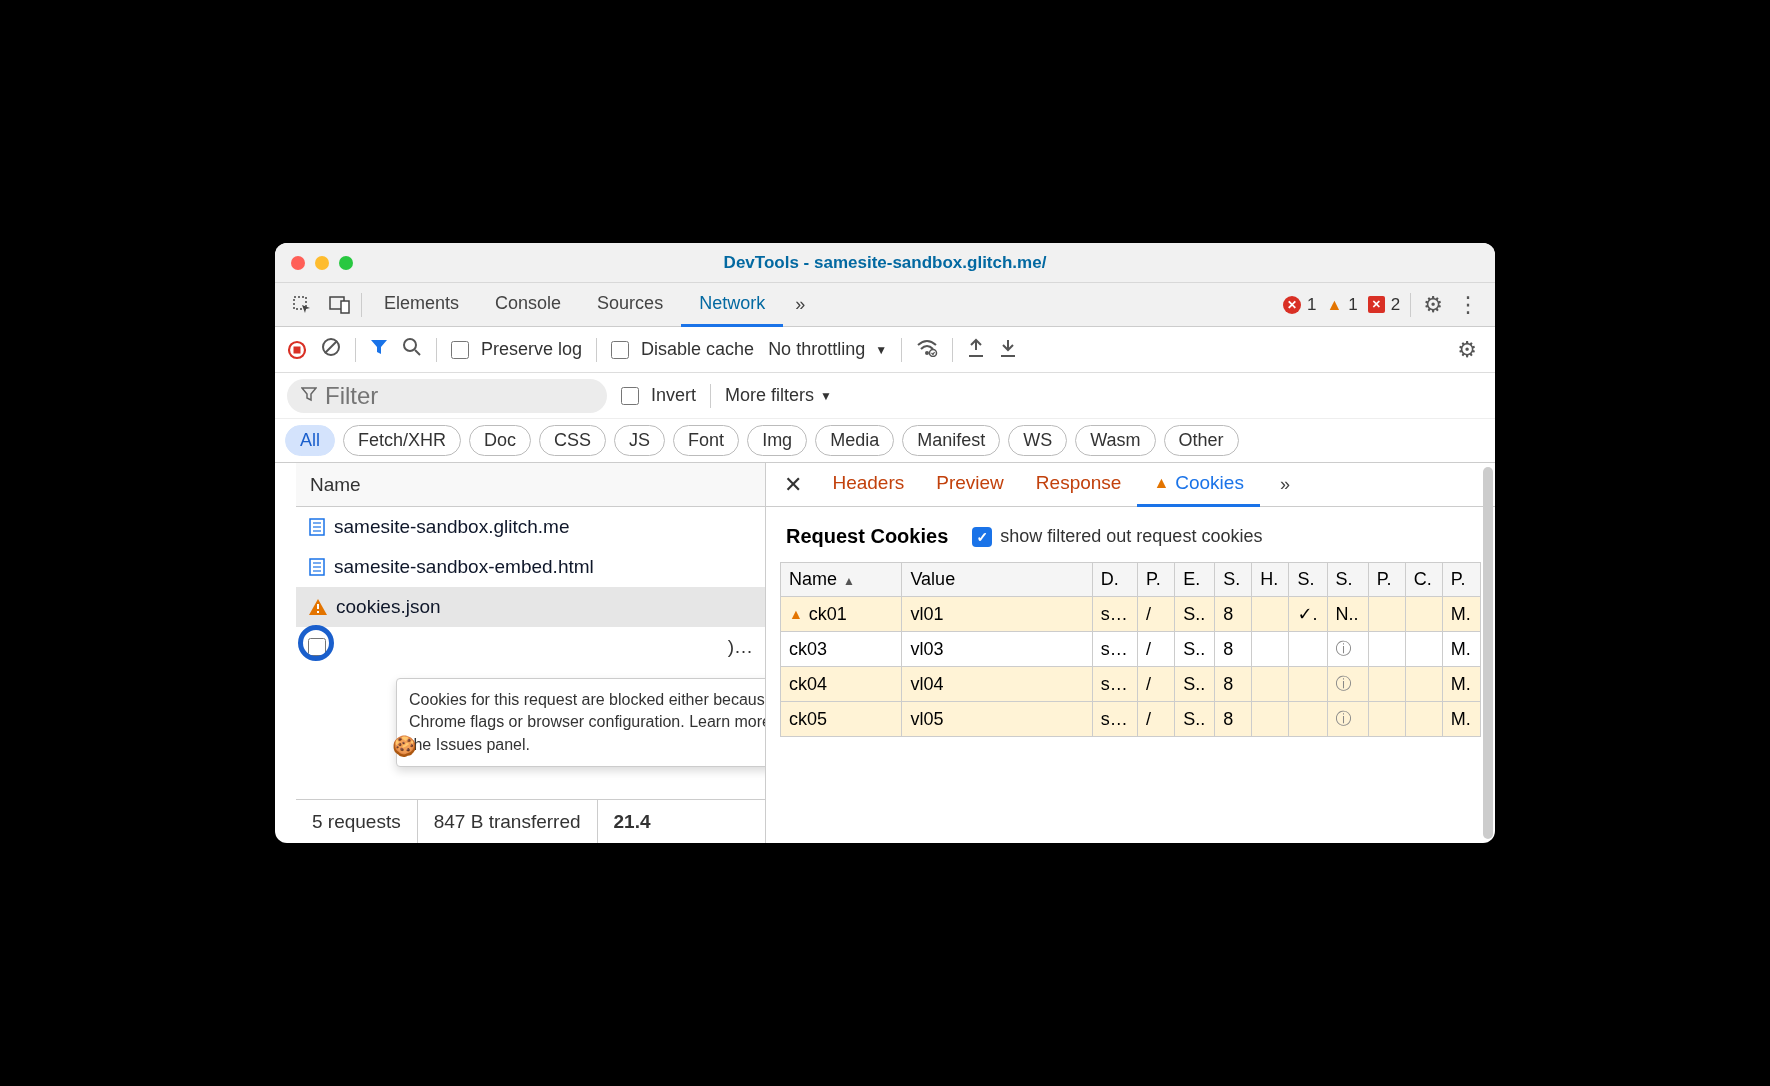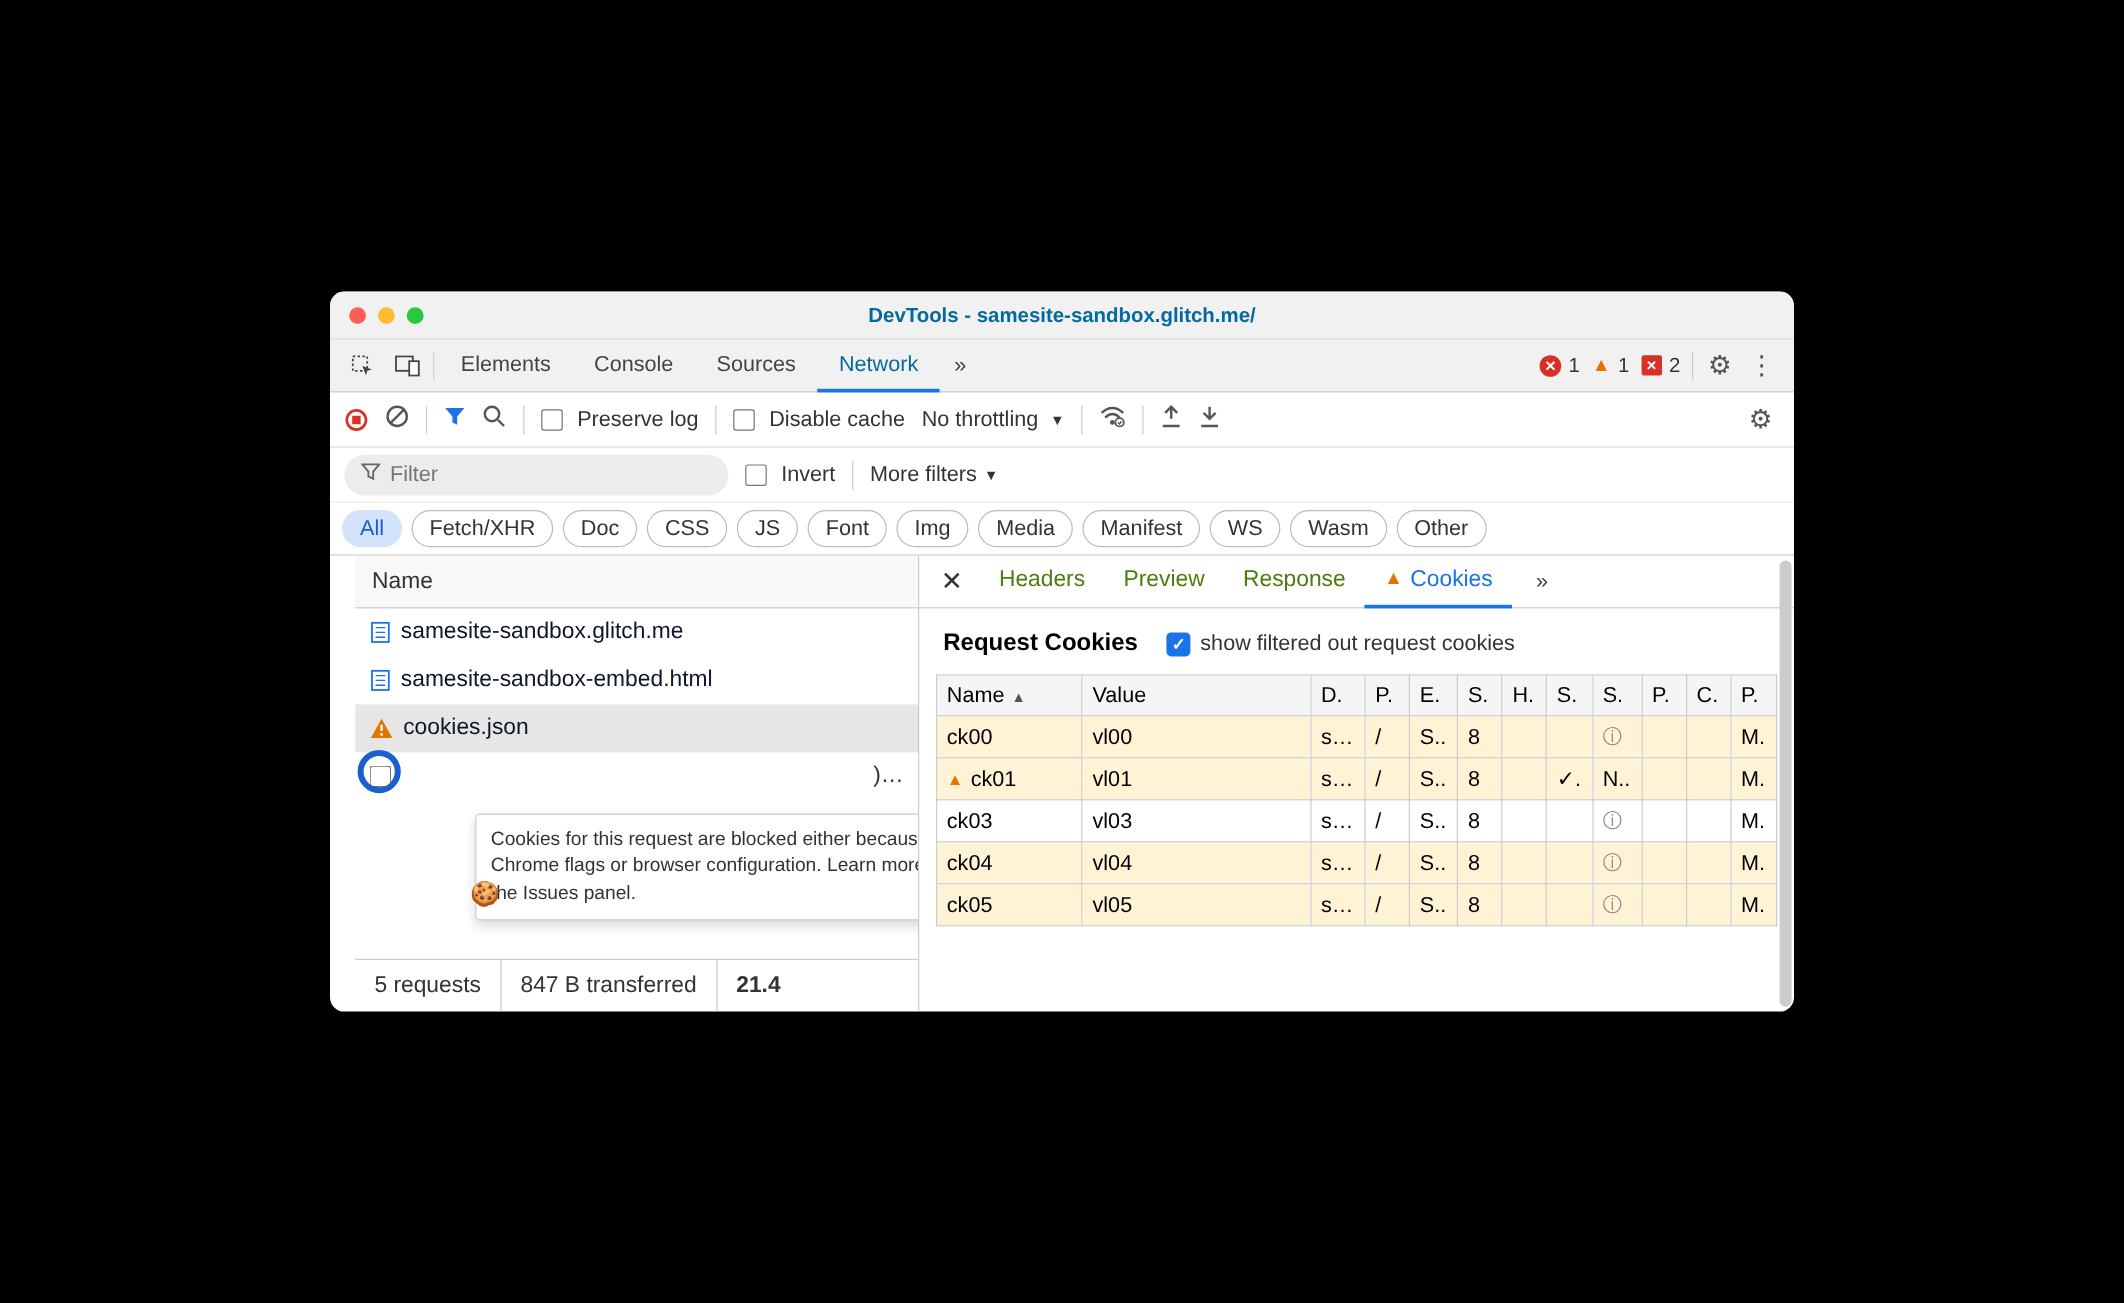--- a/index.html
+++ b/index.html
@@ -29,21 +29,21 @@
   .filter-icon { color: #1a73e8; font-size: 20px; }
   .divider { width: 1px; height: 24px; background: #ccc; }
   .chk-lbl { display: flex; align-items: center; gap: 12px; font-size: 18px; color: #333; }
   .chk-lbl input { width: 18px; height: 18px; }
   .select-plain { display: flex; align-items: center; gap: 10px; font-size: 18px; color: #333; }
   .select-plain .arrow { font-size: 12px; color: #333; }
   .upload-icon, .download-icon, .wifi-icon { color: #555; }
   .toolbar-right { margin-left: auto; display: flex; align-items: center; gap: 14px; }
   .filterbar { display: flex; align-items: center; height: 46px; padding: 0 12px; gap: 14px; border-bottom: 1px solid #eee; }
   .filter-input-wrap { display: flex; align-items: center; gap: 8px; background: #ececec; border-radius: 20px; padding: 4px 14px; width: 320px; height: 34px; }
-  .filter-input-wrap input { border: none; background: transparent; font-size: 18px; color: #333; outline: none; width: 100%; }
+  .filter-input-wrap input { border: none; background: transparent; font-size: 24px; color: #333; outline: none; width: 100%; }
   .filter-funnel { color: #666; }
   .more-filters { display: flex; align-items: center; gap: 6px; font-size: 18px; color: #333; }
   .chiprow { display: flex; align-items: center; gap: 8px; padding: 6px 10px; border-bottom: 1px solid #ccc; flex-wrap: wrap; }
   .chip { border: 1px solid #bbb; border-radius: 16px; padding: 4px 14px; font-size: 18px; color: #333; background: #fff; }
   .chip.active { background: #d4e3fc; color: #1a5fcc; border-color: #d4e3fc; }
   .content { display: flex; height: 380px; padding-left: 21px; }
   .left-pane { width: 470px; border-right: 1px solid #ccc; display: flex; flex-direction: column; position: relative; }
   .col-header { height: 44px; display: flex; align-items: center; padding: 0 14px; font-size: 19px; color: #333; border-bottom: 1px solid #ccc; background: #f8f8f8; }
   .reqlist { flex: 1; overflow: hidden; position: relative; }
   .req-item { display: flex; align-items: center; gap: 8px; height: 40px; padding: 0 12px; font-size: 19px; color: #0f172a; }
@@ -53,21 +53,21 @@
   .warn-badge { width: 20px; height: 20px; display: flex; align-items: center; justify-content: center; color: #e37400; }
   .highlight-circle { position: absolute; left: 2px; top: 118px; width: 36px; height: 36px; border: 5px solid #1a5fcc; border-radius: 50%; z-index: 5; }
   .tooltip { position: absolute; left: 100px; top: 171px; width: 420px; background: #fff; border: 1px solid #ccc; border-radius: 4px; padding: 10px 12px; font-size: 16px; color: #333; line-height: 1.4; box-shadow: 0 4px 10px rgba(0,0,0,0.15); z-index: 6; }
   .tooltip .cookie-emoji { position: absolute; left: -5px; bottom: 6px; font-size: 20px; }
   .bottom-status { height: 44px; border-top: 1px solid #ccc; display: flex; align-items: center; font-size: 19px; color: #333; }
   .bottom-status div { padding: 0 16px; height: 100%; display: flex; align-items: center; border-right: 1px solid #ccc; }
   .bottom-status div:last-child { border-right: none; font-weight: bold; }
   .right-pane { flex: 1; display: flex; flex-direction: column; position: relative; }
   .detail-tabs { display: flex; align-items: center; height: 44px; border-bottom: 1px solid #ccc; padding: 0 8px; gap: 4px; }
   .close-x { font-size: 22px; color: #333; padding: 0 10px; }
-  .dtab { padding: 0 16px; height: 44px; display: flex; align-items: center; font-size: 19px; color: #4d7c0f; border-bottom: 3px solid transparent; gap: 6px; }
+  .dtab { padding: 0 16px; height: 44px; display: flex; align-items: center; font-size: 19px; color: #c2410c; border-bottom: 3px solid transparent; gap: 6px; }
   .dtab.active { color: #1a73e8; border-bottom-color: #1a73e8; }
   .dtab.active .warn-tri { color: #e37400; }
   .section-hdr { display: flex; align-items: center; padding: 18px 20px 14px; gap: 24px; }
   .section-hdr h3 { font-size: 20px; font-weight: 700; }
   .show-chk { display: flex; align-items: center; gap: 8px; font-size: 18px; color: #333; }
   .show-chk .box { width: 20px; height: 20px; border-radius: 4px; background: #1a73e8; display: flex; align-items: center; justify-content: center; color: #fff; font-size: 14px; font-weight: bold; }
   .cookie-table { border: 1px solid #ccc; margin: 0 14px; border-collapse: collapse; width: calc(100% - 28px); }
   .cookie-table th, .cookie-table td { border: 1px solid #ccc; padding: 6px 8px; font-size: 18px; text-align: left; font-weight: normal; white-space: nowrap; overflow: hidden; }
   .cookie-table thead { background: #f5f5f5; }
   .cookie-table th.name-col { width: 118px; }
@@ -320,36 +320,20 @@
               <th class="narrow">S.</th>
               <th class="narrow">S.</th>
               <th class="narrow">P.</th>
               <th class="narrow">C.</th>
               <th class="narrow">P.</th>
             </tr>
           </thead>
         <tbody id="cookie-body">
             <tr class="hl">
               <td>
-                <div class="name-cell">ck00</div>
-              </td>
-              <td>vl00</td>
-              <td>s…</td>
-              <td>/</td>
-              <td>S..</td>
-              <td>8</td>
-              <td></td>
-              <td></td>
-              <td><span class="info-icon">ⓘ</span></td>
-              <td></td>
-              <td></td>
-              <td>M.</td>
-            </tr>
-            <tr class="hl">
-              <td>
                 <div class="name-cell"><span class="warn-tri" style="font-size:14px">▲</span> ck01</div>
               </td>
               <td>vl01</td>
               <td>s…</td>
               <td>/</td>
               <td>S..</td>
               <td>8</td>
               <td></td>
               <td>✓.</td>
               <td>N..</td>

